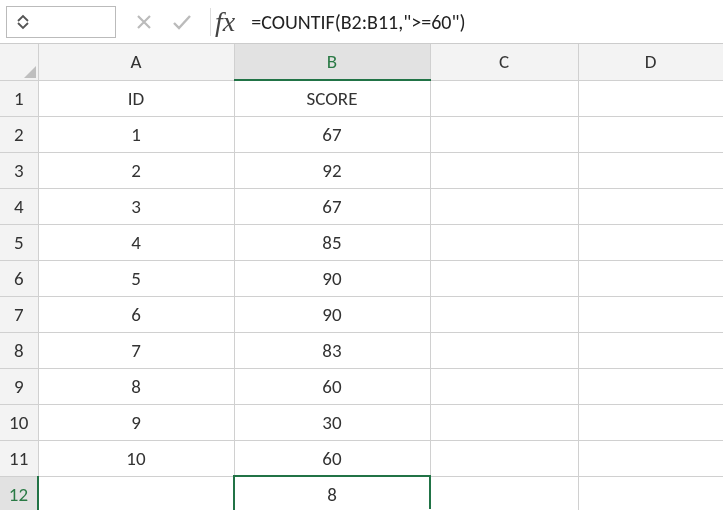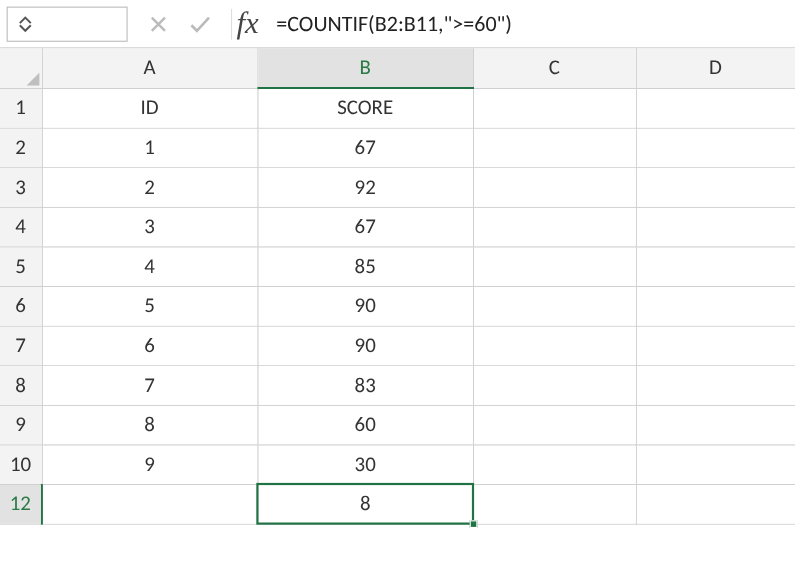--- a/index.html
+++ b/index.html
@@ -252,20 +252,27 @@
       <td></td>
     </tr>
     <tr>
       <th class="row-header">10</th>
       <td>9</td>
       <td>30</td>
       <td></td>
       <td></td>
     </tr>
     <tr>
+      <th class="row-header">11</th>
+      <td>10</td>
+      <td>60</td>
+      <td></td>
+      <td></td>
+    </tr>
+    <tr>
       <th class="row-header active">12</th>
       <td></td>
       <td class="cell-selected">8
         <div class="fill-handle"></div>
       </td>
       <td></td>
       <td></td>
     </tr>
   </tbody>
     </table>

